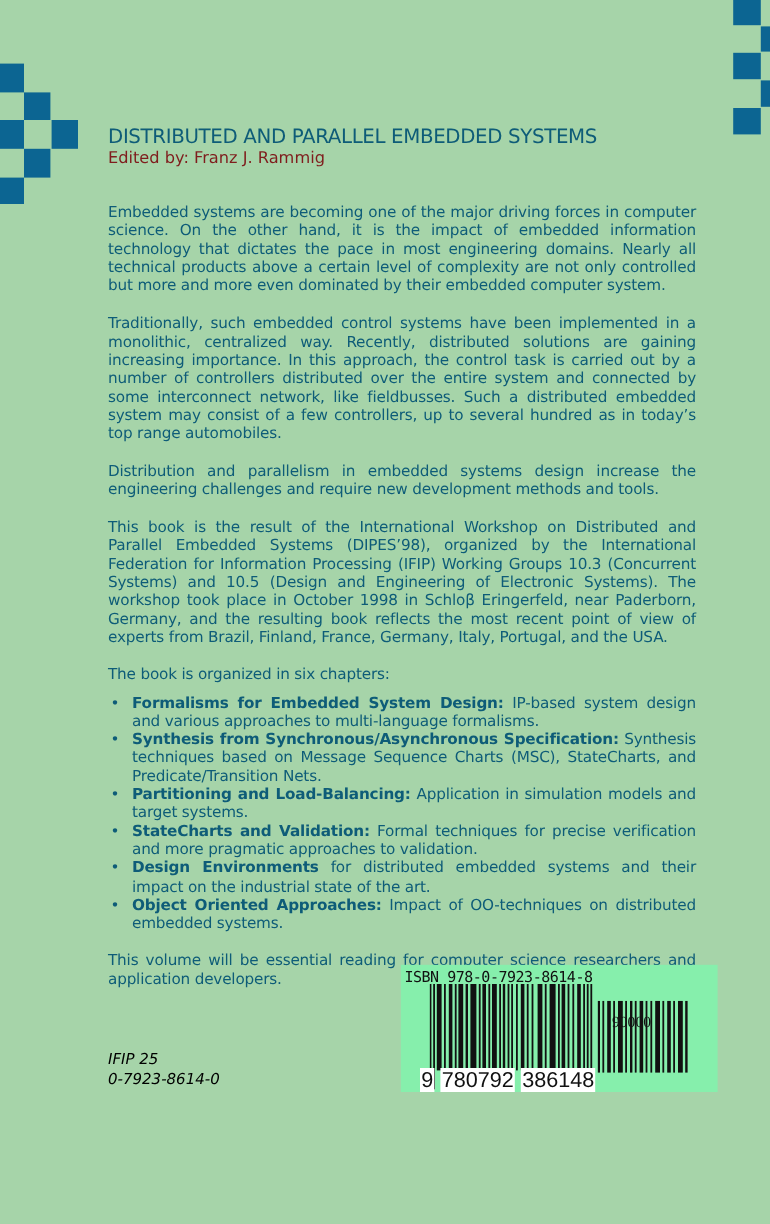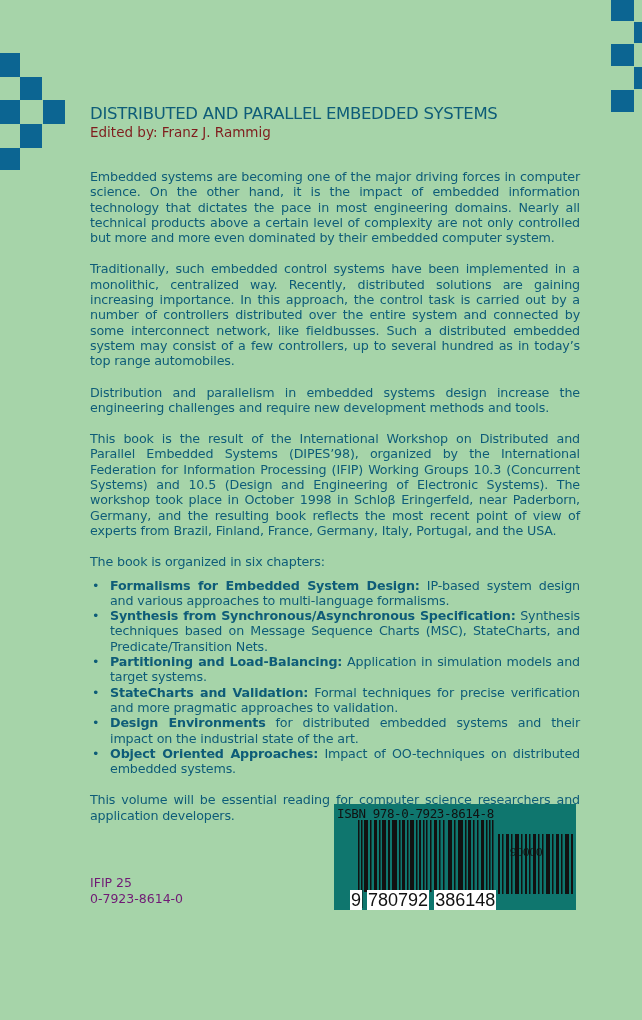--- a/index.html
+++ b/index.html
@@ -23,22 +23,22 @@
     position:absolute; left:90px; top:153px; width:490px;
     font-size:12.7px; line-height:15.3px; text-align:justify;
     letter-spacing:-0.15px;
   }
   .body p { margin:16px 0 8px 0; }
   .body ul { margin:0 0 8px 0; padding:0; list-style:none; }
   .body li { position:relative; padding-left:20px; margin:0; }
   .body li .dot { position:absolute; left:2px; top:0; }
   .body li b { font-weight:bold; }
   .barcode-box {
-    position:absolute; left:334px; top:804px; width:242px; height:106px;
-    background:#0f766e;
+    position:absolute; left:334px; top:804px; width:264px; height:106px;
+    background:#86efac;
   }
   .isbn-top {
     position:absolute; left:3px; top:2px;
     font-family:"DejaVu Sans Mono", monospace; font-size:12.5px; color:#111;
     white-space:nowrap; letter-spacing:-0.4px;
   }
   .price-code {
     position:absolute; left:176px; top:12px;
     font-family:Liberation Serif, serif; font-size:13px; color:#111;
     letter-spacing:0px;
@@ -47,21 +47,21 @@
   .bars-main { position:absolute; left:24px; top:16px; height:88px; width:150px; }
   .bars-addon { position:absolute; left:164px; top:30px; height:60px; width:78px; }
   .ean-digits {
     position:absolute; left:16px; top:86px;
     font-family:Liberation Sans, sans-serif; font-size:18px; color:#111;
     white-space:nowrap; background:transparent;
   }
   .ean-digits span { background:#fff; padding:0 1px; }
   .series {
     position:absolute; left:90px; top:875px;
-    font-size:12.5px; color:#701a75; line-height:16px;
+    font-size:12.5px; color:#000000; line-height:16px;font-style:italic;
   }
 </style>
 </head>
 <body>
 
 <div class="sq" style="left:0;top:53px;width:20px;height:24px;"></div>
 <div class="sq" style="left:20px;top:77px;width:22px;height:23px;"></div>
 <div class="sq" style="left:0;top:100px;width:20px;height:24px;"></div>
 <div class="sq" style="left:43px;top:100px;width:22px;height:24px;"></div>
 <div class="sq" style="left:20px;top:124px;width:22px;height:24px;"></div>

